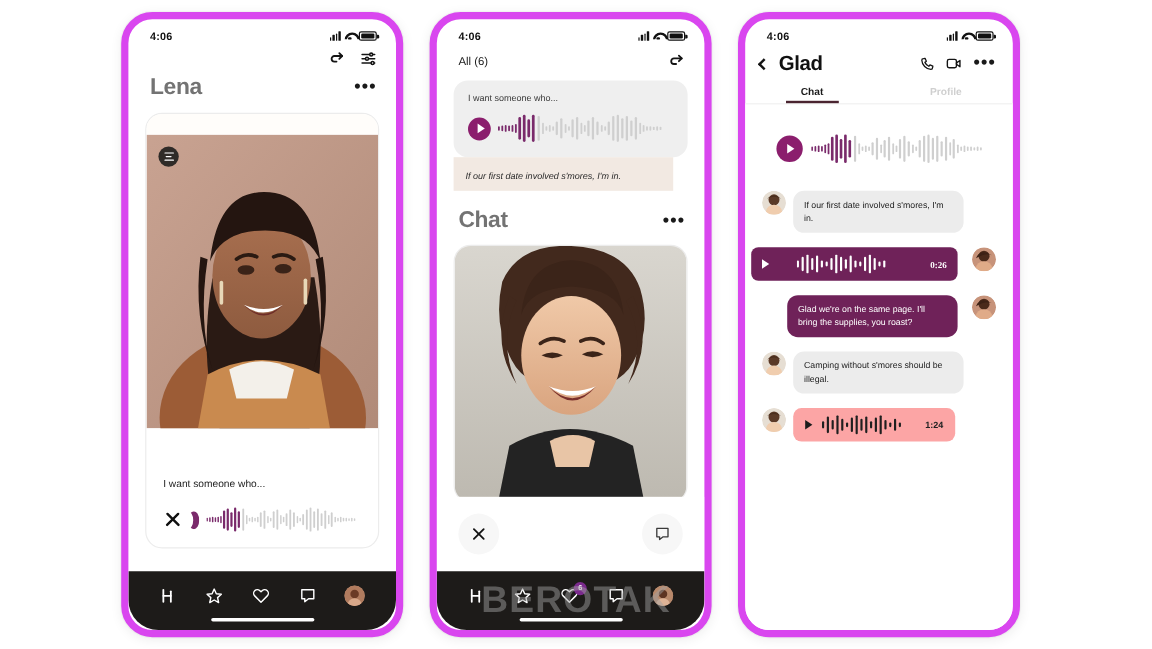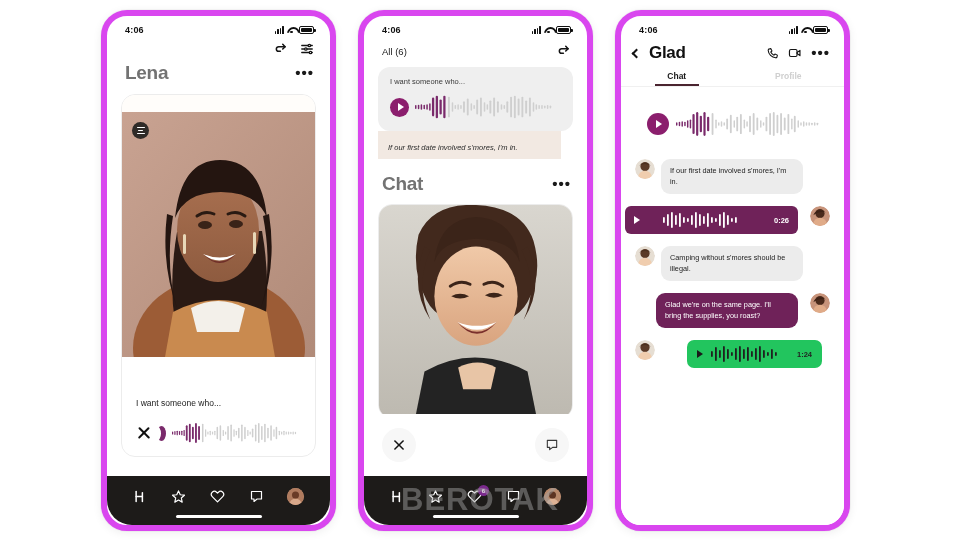--- a/index.html
+++ b/index.html
@@ -124,23 +124,23 @@
   .p3-tab.muted { color:#cfcfcf; }
   .p3-tab.active::after { content:""; position:absolute; left:50%; transform:translateX(-50%); bottom:0; width:44px; height:2px; background:#4a2430; }
   .chatwrap { border-top:1px solid #f0f0f0; height: 100%; background:#fff; padding: 18px 14px 0; }
   .msg { display:flex; align-items:flex-start; gap:6px; margin-bottom: 12px; }
   .msg.right { justify-content:flex-end; }
   .bubble { background:#ececec; border-radius: 9px; padding: 7px 9px; max-width: 142px; }
   .bubble p { font-size:7.3px; color:#1c1c1c; line-height:1.45; }
   .bubble.purple { background:#6f2259; border-radius: 9px; }
   .bubble.purple p { color:#fff; }
   .av { width:20px; height:20px; border-radius:50%; overflow:hidden; flex:0 0 auto; }
-  .voice-pill { background:#6f2259; border-radius: 6px; padding: 6px 9px; display:flex; align-items:center; gap:23px; }
+  .voice-pill { background:#6f2259; border-radius: 6px; padding: 6px 9px; display:flex; align-items:center; gap:23px;font-family:Liberation Serif, serif; }
   .voice-pill .dur { font-size:7.5px; color:#fff; font-weight:700; }
-  .voice-pill-grey { background:#22c55e; border-radius: 7px; padding: 6px 10px; display:flex; align-items:center; gap:8px;margin-left:26px; }
+  .voice-pill-grey { background:#fca5a5; border-radius: 7px; padding: 6px 10px; display:flex; align-items:center; gap:8px; }
   .voice-pill-grey .dur { font-size:7.5px; color:#222; font-weight:700; }
   .tri-w { width:0;height:0;border-left:6px solid #fff;border-top:4px solid transparent;border-bottom:4px solid transparent; }
   .tri-b { width:0;height:0;border-left:6px solid #1a1a1a;border-top:4px solid transparent;border-bottom:4px solid transparent; }
   .hero-wave { display:flex; align-items:center; gap:7px; padding: 6px 6px 22px 12px; }
   .hero-play { width:22px;height:22px;border-radius:50%;background:#8b1e6d;display:flex;align-items:center;justify-content:center;flex:0 0 auto;}
   .composer { position:absolute; left:0; right:0; bottom:0; height: 52px; border-top:1px solid #f0f0f0;
               display:flex; align-items:center; justify-content:space-between; padding: 0 18px 12px; }
   .composer .ph { font-size:8.5px; color:#b9b9b9; }
   .composer .send { font-size:8.5px; color:#2a2a2a; font-weight:500; }
   .p3-home { position:absolute; left:50%; transform:translateX(-50%); bottom:6px; width:86px; height:3.5px; background:#111; border-radius:3px; }
@@ -662,45 +662,45 @@
           <span class="av" style="margin-left:6px">
             <svg width="20" height="20" viewBox="0 0 24 24">
                 <circle cx="12" cy="12" r="12" fill="#c7937a"></circle>
                 <circle cx="12" cy="9" r="5.5" fill="#4a2a1b"></circle>
                 <ellipse cx="12" cy="21" rx="8" ry="7" fill="#e0ab88"></ellipse>
                 <path d="M4 11q4-10 16-3-6-3-16 3z" fill="#3c2115"></path>
               </svg>
           </span>
         </div>
 
+        <div class="msg right">
+          <span class="bubble purple">
+            <p>Glad we're on the same page. I'll bring the supplies, you roast?</p>
+          </span>
+          <span class="av" style="margin-left:6px">
+            <svg width="20" height="20" viewBox="0 0 24 24">
+                <circle cx="12" cy="12" r="12" fill="#c7937a"></circle>
+                <circle cx="12" cy="9" r="5.5" fill="#4a2a1b"></circle>
+                <ellipse cx="12" cy="21" rx="8" ry="7" fill="#e0ab88"></ellipse>
+                <path d="M4 11q4-10 16-3-6-3-16 3z" fill="#3c2115"></path>
+              </svg>
+          </span>
+        </div>
+
         <div class="msg">
           <span class="av">
             <svg width="20" height="20" viewBox="0 0 24 24">
                 <circle cx="12" cy="12" r="12" fill="#e6ded3"></circle>
                 <circle cx="12" cy="9" r="5.5" fill="#5b3a27"></circle>
                 <ellipse cx="12" cy="21" rx="8" ry="7" fill="#f0cdae"></ellipse>
                 <path d="M5 8q7-7 14 0-7-4-14 0z" fill="#4a2e1d"></path>
               </svg>
           </span>
           <span class="bubble">
             <p>Camping without s'mores should be illegal.</p>
-          </span>
-        </div>
-
-        <div class="msg right">
-          <span class="bubble purple">
-            <p>Glad we're on the same page. I'll bring the supplies, you roast?</p>
-          </span>
-          <span class="av" style="margin-left:6px">
-            <svg width="20" height="20" viewBox="0 0 24 24">
-                <circle cx="12" cy="12" r="12" fill="#c7937a"></circle>
-                <circle cx="12" cy="9" r="5.5" fill="#4a2a1b"></circle>
-                <ellipse cx="12" cy="21" rx="8" ry="7" fill="#e0ab88"></ellipse>
-                <path d="M4 11q4-10 16-3-6-3-16 3z" fill="#3c2115"></path>
-              </svg>
           </span>
         </div>
 
         <div class="msg">
           <span class="av">
             <svg width="20" height="20" viewBox="0 0 24 24">
                 <circle cx="12" cy="12" r="12" fill="#e6ded3"></circle>
                 <circle cx="12" cy="9" r="5.5" fill="#5b3a27"></circle>
                 <ellipse cx="12" cy="21" rx="8" ry="7" fill="#f0cdae"></ellipse>
                 <path d="M5 8q7-7 14 0-7-4-14 0z" fill="#4a2e1d"></path>

